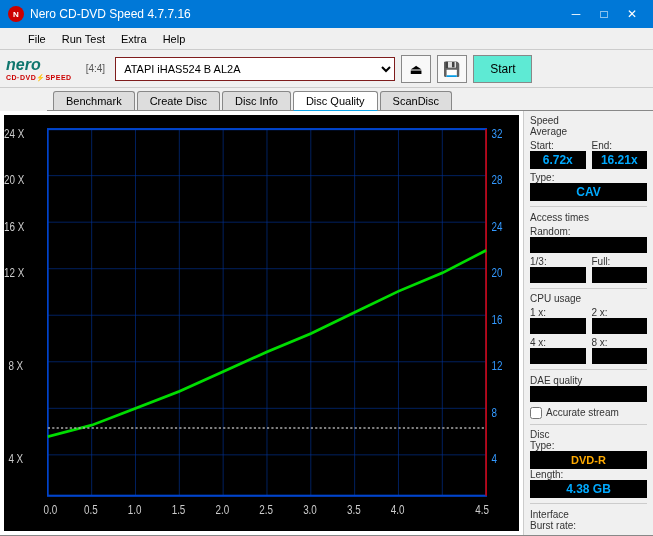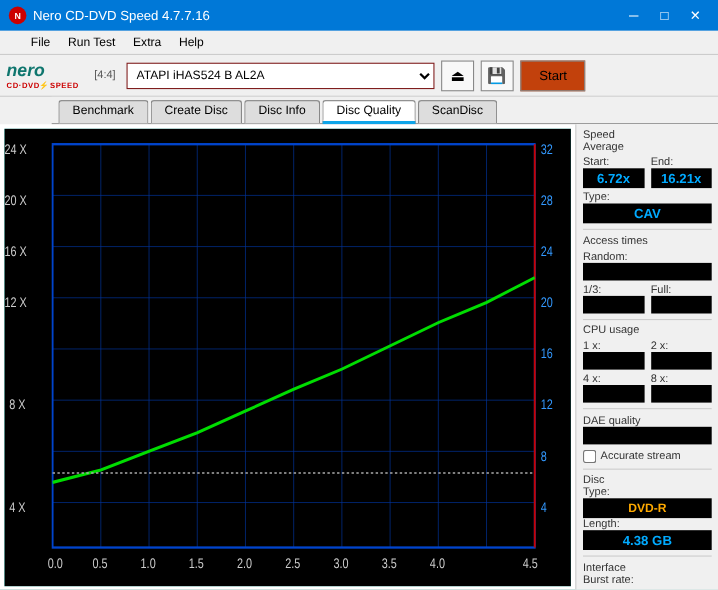--- a/index.html
+++ b/index.html
@@ -104,21 +104,21 @@
       background: #f8f8f8;
       cursor: pointer;
       display: flex;
       align-items: center;
       justify-content: center;
       font-size: 14px;
     }
     .start-btn {
       height: 28px;
       padding: 0 16px;
-      background: #c2410c;
+      background: #5eead4;
       border: 1px solid #888;
       cursor: pointer;
       font-size: 12px;
       font-weight: 500;
     }
 
     
     .tabs {
       display: flex;
       background: #f0f0f0;
@@ -131,21 +131,21 @@
       padding: 3px 12px;
       border: 1px solid #888;
       border-bottom: none;
       background: #ddd;
       cursor: pointer;
       font-size: 11px;
       border-radius: 3px 3px 0 0;
     }
     .tab.active {
       background: white;
-      border-bottom: 3px solid #0ea5e9;
+      border-bottom: 1px solid #0ea5e9;
       margin-bottom: -1px;
       z-index: 1;
     }
 
     
     .main-content {
       display: flex;
       height: calc(536px - 28px - 22px - 38px - 24px);
       background: white;
     }

